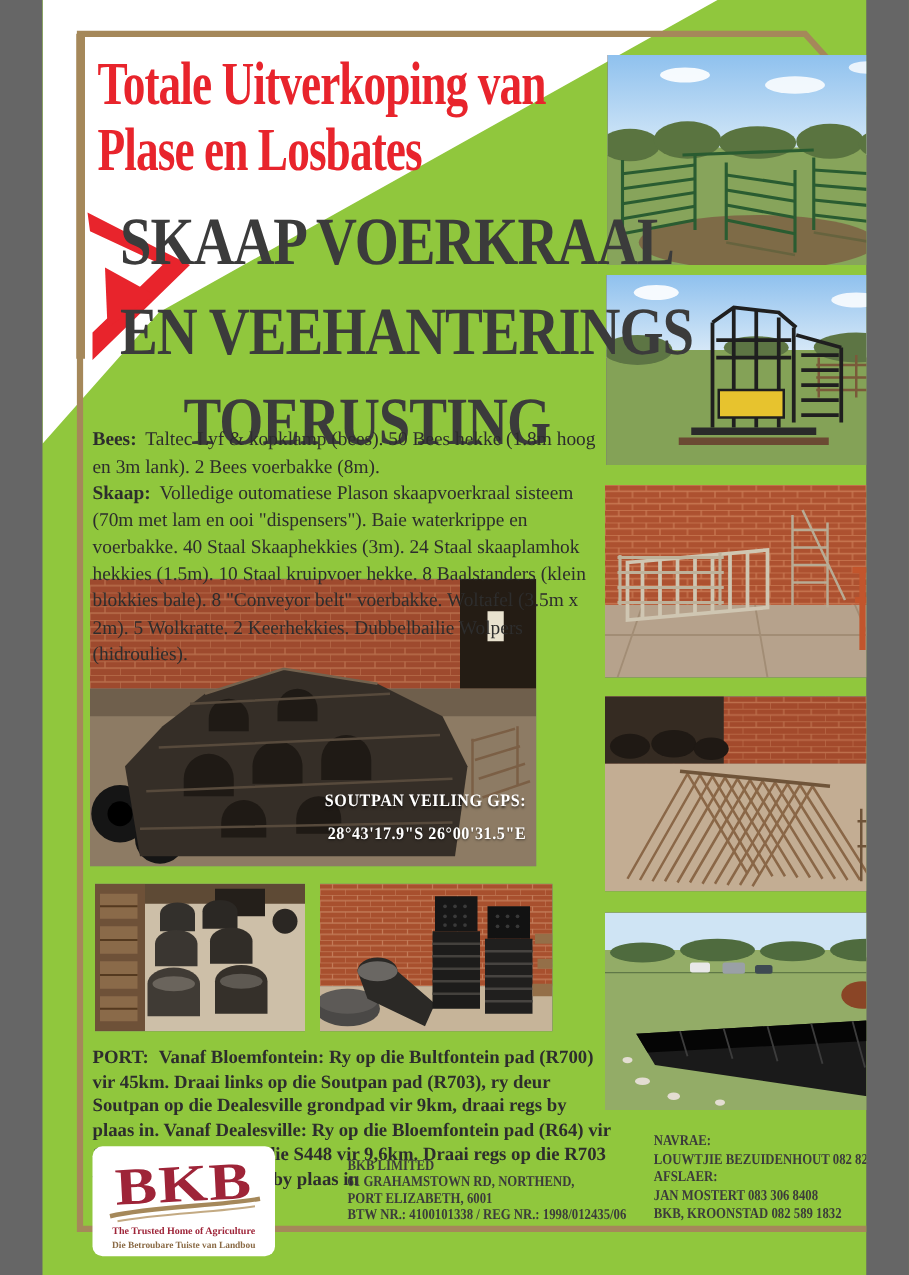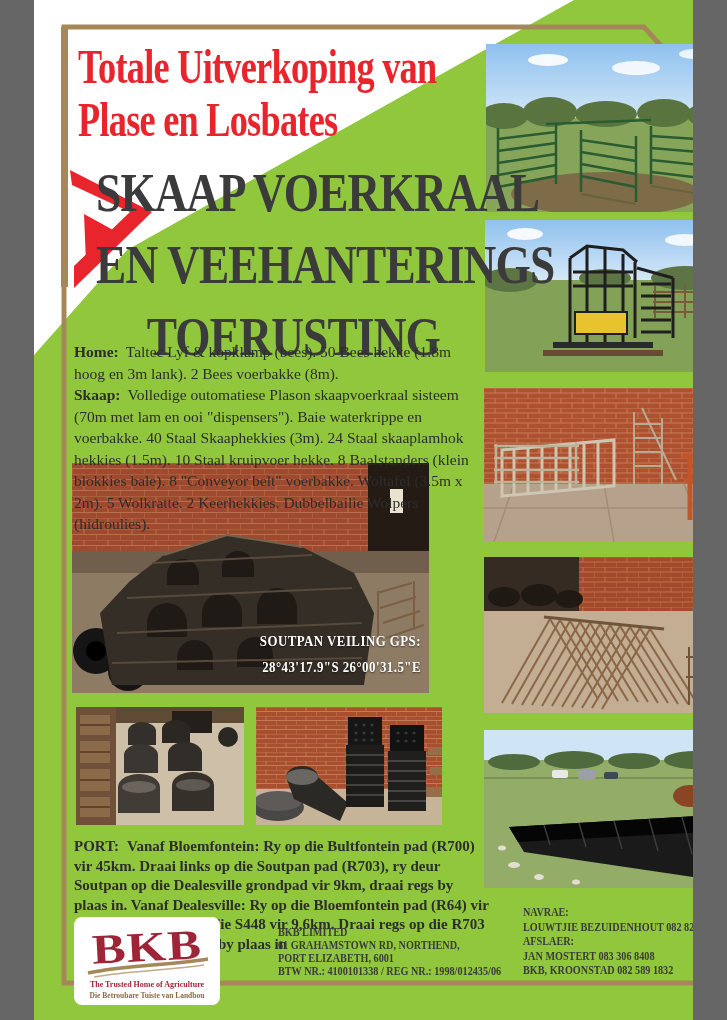--- a/index.html
+++ b/index.html
@@ -78,21 +78,21 @@
     <div>Plase en Losbates</div>
   </div>
 
   <div class="heading">
     <div>SKAAP VOERKRAAL</div>
     <div>EN VEEHANTERINGS</div>
     <div>TOERUSTING</div>
   </div>
 
   <div class="bodytext">
-    <p><span class="lbl">Home:</span><span>Taltec Lyf &amp; kopklamp (bees). 50 Bees hekke (1.8m hoog en 3m lank). 2 Bees voerbakke (8m).</span></p>
+    <p><span class="lbl">Bees:</span><span>Taltec Lyf &amp; kopklamp (bees). 50 Bees hekke (1.8m hoog en 3m lank). 2 Bees voerbakke (8m).</span></p>
     <p><span class="lbl">Skaap:</span><span>Volledige outomatiese Plason skaapvoerkraal sisteem (70m met lam en ooi "dispensers"). Baie waterkrippe en voerbakke. 40 Staal Skaaphekkies (3m). 24 Staal skaaplamhok hekkies (1.5m). 10 Staal kruipvoer hekke. 8 Baalstanders (klein blokkies bale). 8 "Conveyor belt" voerbakke. Woltafel (3.5m x 2m). 5 Wolkratte. 2 Keerhekkies. Dubbelbailie Wolpers (hidroulies).</span></p>
   </div>
 
   <div class="photo" style="left:452px;top:44px;width:234px;height:168px;">
     <svg width="234" height="168" viewBox="0 0 234 168">
       <defs>
         <linearGradient id="sky1" x1="0" y1="0" x2="0" y2="1">
           <stop offset="0" stop-color="#8fc1ee"></stop>
             <stop offset="1" stop-color="#d8eaf8"></stop>
         </linearGradient>

